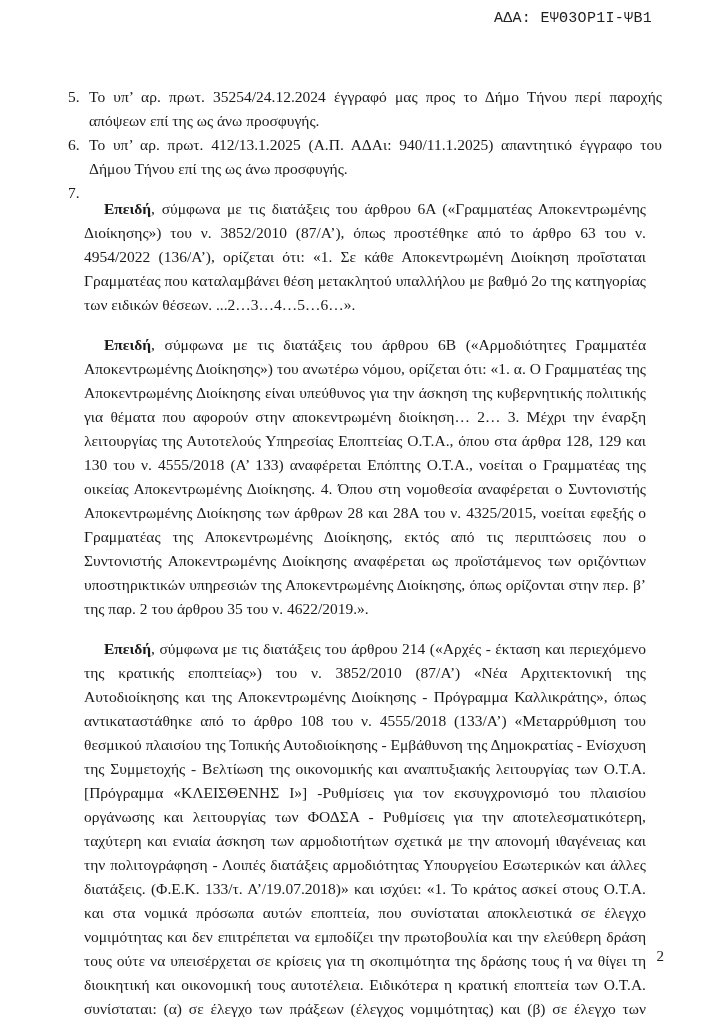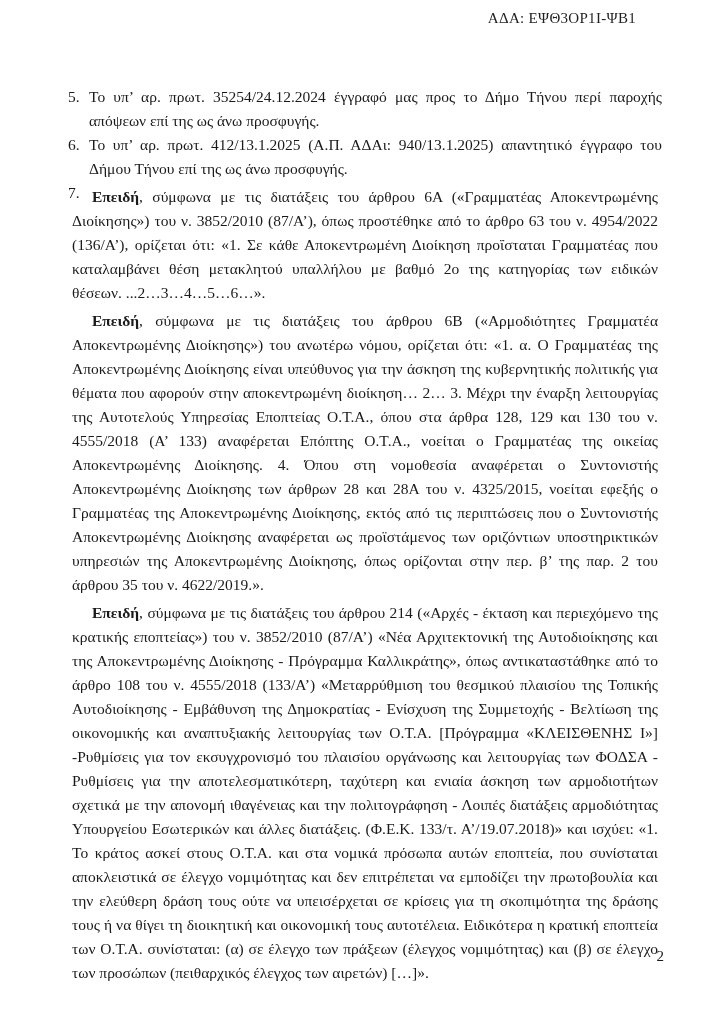--- a/index.html
+++ b/index.html
@@ -13,23 +13,23 @@
     height: 1024px;
     background: #ffffff;
     color: #1a1a1a;
     font-family: "Liberation Serif", serif;
     overflow: hidden;
   }
   .ada-header {
     position: absolute;
     top: 10px;
     left: 0;
-    right: 88px;
+    right: 72px;
     text-align: right;
-    font-family: Liberation Serif, serif;
+    font-family: Liberation Mono, monospace;
     font-size: 15px;
     letter-spacing: 0.3px;
     color: #1f1f1f;
   }
   .content {
     position: absolute;
     top: 85px;
     left: 68px;
     width: 594px;
     font-size: 15.5px;
@@ -40,21 +40,21 @@
     position: relative;
     padding-left: 21px;
     margin: 0;
   }
   .list-item .num {
     position: absolute;
     left: 0;
     top: 0;
   }
   .para {
-    margin: 4px;
+    margin: 16px;
     text-indent: 20px;
   }
   .para .lead {
     font-weight: bold;
   }
   .page-number {
     position: absolute;
     top: 948px;
     right: 60px;
     font-family: "Liberation Serif", serif;
@@ -71,21 +71,21 @@
 
   <div class="content">
 
     <div class="list-item">
       <span class="num">5.</span>
       <span>Το υπ’ αρ. πρωτ. 35254/24.12.2024 έγγραφό μας προς το Δήμο Τήνου περί παροχής απόψεων επί της ως άνω προσφυγής.</span>
     </div>
 
     <div class="list-item">
       <span class="num">6.</span>
-      <span>Το υπ’ αρ. πρωτ. 412/13.1.2025 (Α.Π. ΑΔΑι: 940/13.1.2025) απαντητικό έγγραφο του Δήμου Τήνου επί της ως άνω προσφυγής.</span>
+      <span>Το υπ’ αρ. πρωτ. 412/13.1.2025 (Α.Π. ΑΔΑι: 940/11.1.2025) απαντητικό έγγραφο του Δήμου Τήνου επί της ως άνω προσφυγής.</span>
     </div>
 
     <div class="list-item">
       <span class="num">7.</span>
     </div>
 
     <p class="para"><b class="lead">Επειδή</b><span>, σύμφωνα με τις διατάξεις του άρθρου 6Α («Γραμματέας Αποκεντρωμένης Διοίκησης») του ν. 3852/2010 (87/Α’), όπως προστέθηκε από το άρθρο 63 του ν. 4954/2022 (136/Α’), ορίζεται ότι: «1. Σε κάθε Αποκεντρωμένη Διοίκηση προΐσταται Γραμματέας που καταλαμβάνει θέση μετακλητού υπαλλήλου με βαθμό 2ο της κατηγορίας των ειδικών θέσεων. ...2…3…4…5…6…».</span></p>
 
     <p class="para"><b class="lead">Επειδή</b><span>, σύμφωνα με τις διατάξεις του άρθρου 6Β («Αρμοδιότητες Γραμματέα Αποκεντρωμένης Διοίκησης») του ανωτέρω νόμου, ορίζεται ότι: «1. α. Ο Γραμματέας της Αποκεντρωμένης Διοίκησης είναι υπεύθυνος για την άσκηση της κυβερνητικής πολιτικής για θέματα που αφορούν στην αποκεντρωμένη διοίκηση… 2… 3. Μέχρι την έναρξη λειτουργίας της Αυτοτελούς Υπηρεσίας Εποπτείας Ο.Τ.Α., όπου στα άρθρα 128, 129 και 130 του ν. 4555/2018 (Α’ 133) αναφέρεται Επόπτης Ο.Τ.Α., νοείται ο Γραμματέας της οικείας Αποκεντρωμένης Διοίκησης. 4. Όπου στη νομοθεσία αναφέρεται ο Συντονιστής Αποκεντρωμένης Διοίκησης των άρθρων 28 και 28Α του ν. 4325/2015, νοείται εφεξής ο Γραμματέας της Αποκεντρωμένης Διοίκησης, εκτός από τις περιπτώσεις που ο Συντονιστής Αποκεντρωμένης Διοίκησης αναφέρεται ως προϊστάμενος των οριζόντιων υποστηρικτικών υπηρεσιών της Αποκεντρωμένης Διοίκησης, όπως ορίζονται στην περ. β’ της παρ. 2 του άρθρου 35 του ν. 4622/2019.».</span></p>
 

